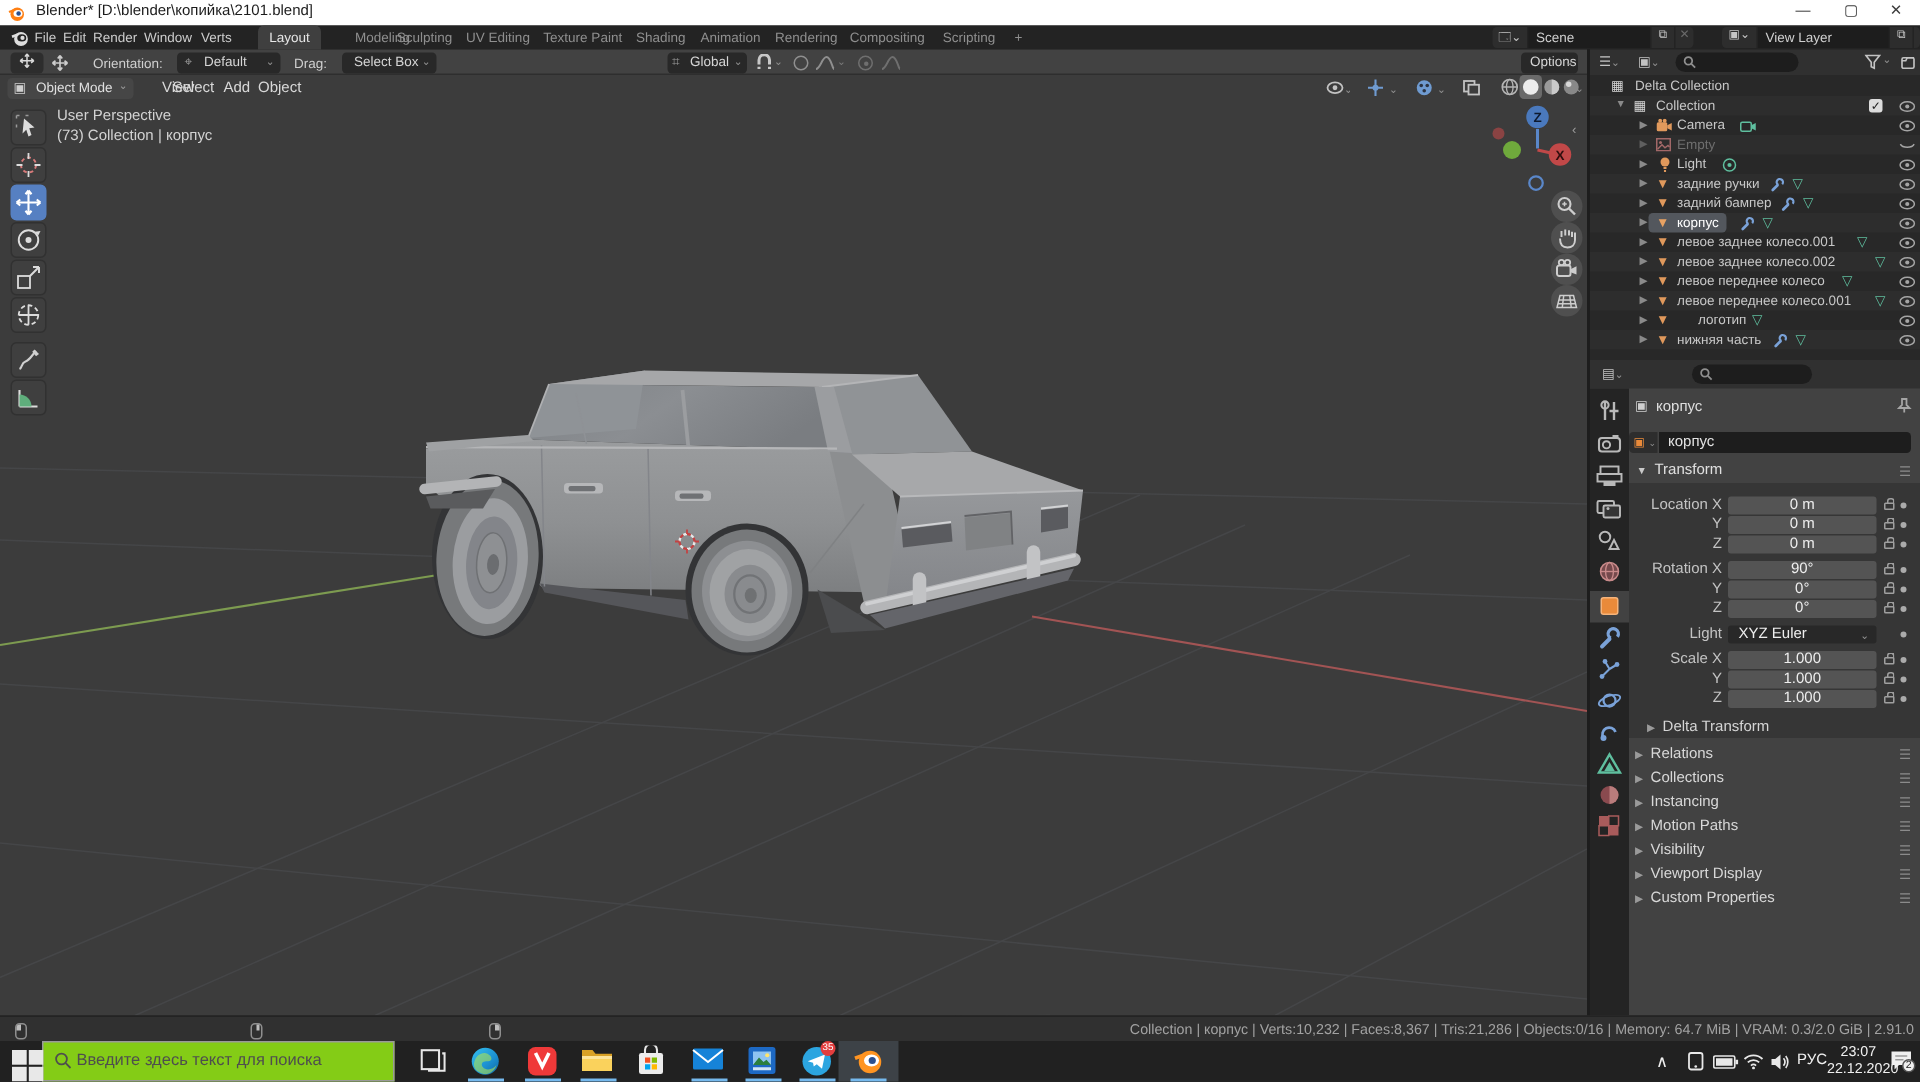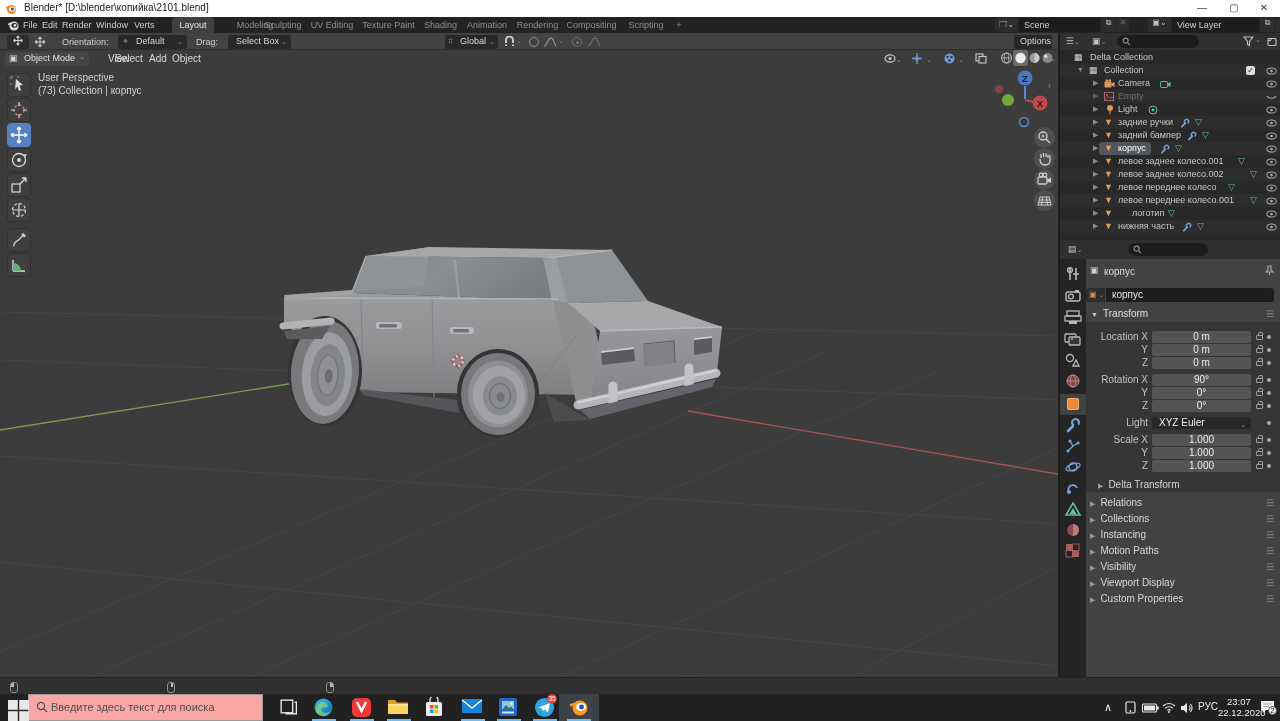--- a/index.html
+++ b/index.html
@@ -56,21 +56,21 @@
   .psec { position:absolute; left:1086px; width:194px; height:16px; color:#d8d8d8; font-size:10px; line-height:16px; }
   .psec .arr { color:#9a9a9a; font-size:7px; margin:0 5px 0 4px; }
   .hamb { position:absolute; right:6px; top:0; color:#8b8b8b; font-size:9px; }
   
   #statusbar { left:0; top:677px; width:1280px; height:17px; background:#303030; border-top:1px solid #232323; }
   #status-stats { right:4px; top:3px; font-size:9.5px; color:#a2a2a2; }
   .mouse { position:absolute; top:4px; width:8px; height:11px; border:1px solid #8f8f8f; border-radius:3px; }
   .mouse i { position:absolute; background:#bdbdbd; }
   
   #taskbar { left:0; top:694px; width:1280px; height:27px; background:#212121; }
-  #tb-search { left:28px; top:694px; width:235px; height:27px; background:#fca5a5; border:1px solid #9a9a9a; }
+  #tb-search { left:28px; top:694px; width:235px; height:27px; background:#84cc16; border:1px solid #9a9a9a; }
   #tb-search span { position:absolute; left:22px; top:6px; font-size:11px; color:#4e4e4e; }
   .tb-ico { top:697px; width:21px; height:21px; z-index:3; }
   .tb-line { top:719px; height:2px; width:24px; background:#76b9ed; position:absolute; }
   .tray-txt { color:#f0f0f0; font-size:10px; }
   svg { display:block; }
   #objmode-btn { top:2px !important; }
   .vh-menu { top:3px !important; }
   [data-name="object-visibility-icon"] { top:3px !important; }
   [data-name="gizmos-toggle-icon"] { top:2px !important; }
   [data-name="overlays-toggle-icon"] { top:2px !important; }
@@ -798,20 +798,21 @@
 <div class="abs" id="statusbar" data-name="blender-status-bar">
   <div class="mouse" style="left:10px" data-name="left-mouse-icon">
       <i style="left:0;top:0;width:3px;height:4px;border-radius:2px 0 0 0"></i>
     </div>
   <div class="mouse" style="left:167px" data-name="middle-mouse-icon">
       <i style="left:2.5px;top:0;width:2px;height:4px"></i>
     </div>
   <div class="mouse" style="left:326px" data-name="right-mouse-icon">
       <i style="right:0;top:0;width:3px;height:4px;border-radius:0 2px 0 0"></i>
     </div>
+  <span class="abs" id="status-stats" data-name="scene-statistics">Collection | корпус | Verts:10,232 | Faces:8,367 | Tris:21,286 | Objects:0/16 | Memory: 64.7 MiB | VRAM: 0.3/2.0 GiB | 2.91.0</span>
 </div>
 
 <div class="abs" id="taskbar" data-name="windows-taskbar"></div>
 <svg class="abs tb-ico" style="left:8px;top:700px" width="15" height="15" viewBox="0 0 15 15" data-name="start-button">
     <rect x="0" y="0" width="7" height="7" fill="#e8e8e8"></rect>
     <rect x="8" y="0" width="7" height="7" fill="#e8e8e8"></rect>
     <rect x="0" y="8" width="7" height="7" fill="#e8e8e8"></rect>
     <rect x="8" y="8" width="7" height="7" fill="#e8e8e8"></rect>
   </svg>
 <div class="abs" id="tb-search" data-name="taskbar-search-box">

